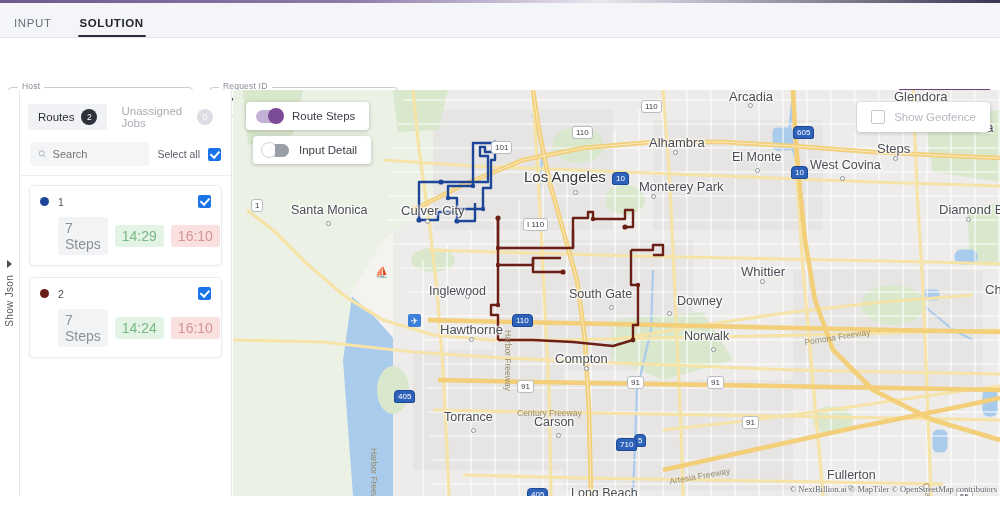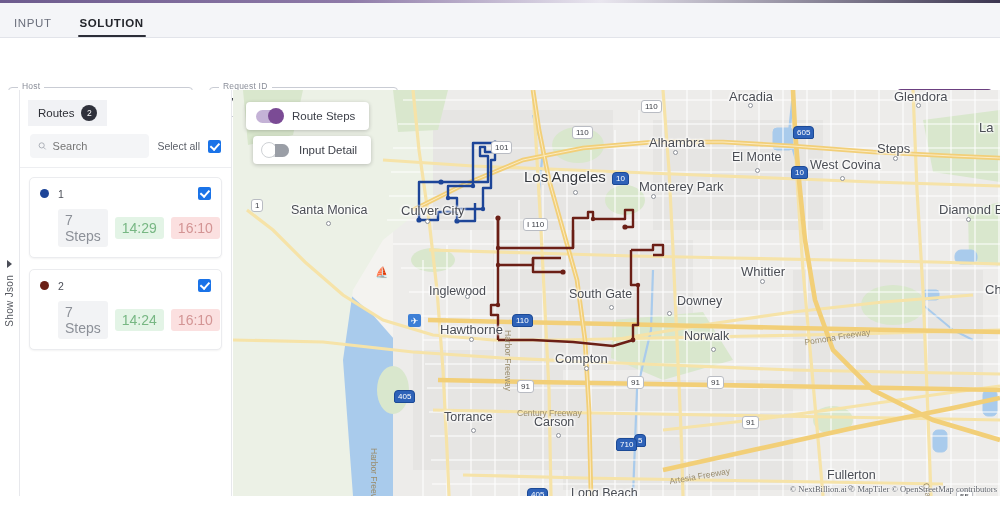--- a/index.html
+++ b/index.html
@@ -198,20 +198,24 @@
     <span class="tri"></span>
     <span class="vtxt">Show Json</span>
   </div>
 
   <div class="panel">
 
     <div class="panel-tabs">
       <div class="ptab active">
         <span>Routes</span>
         <span class="badge dark">2</span>
+      </div>
+      <div class="ptab inactive">
+        <span>Unassigned Jobs</span>
+        <span class="badge grey">0</span>
       </div>
     </div>
 
     <div class="search-row">
       <div class="search-box">
         <svg width="10" height="10" viewBox="0 0 14 14" fill="none" stroke="#a2a6ae" stroke-width="1.4">
           <circle cx="6" cy="6" r="4.2"></circle>
             <path d="M9.2 9.2 12.5 12.5"></path>
         </svg>
         <input placeholder="Search" style="">
@@ -531,17 +535,21 @@
       <span class="ctl-lbl">Input Detail</span>
     </div>
 
     <div class="map-ctl" id="route-steps-ctl">
       <span class="tgl on">
           <span class="knob"></span>
         </span>
       <span class="ctl-lbl">Route Steps</span>
     </div>
 
+    <div id="geofence-ctl">
+      <span class="chk-empty"></span>
+      <span class="ctl-lbl">Show Geofence</span>
+    </div>
 
     <div class="attribution">© NextBillion.ai © MapTiler © OpenStreetMap contributors</div>
   </div>
 
 </div>
 
 </body></html>

